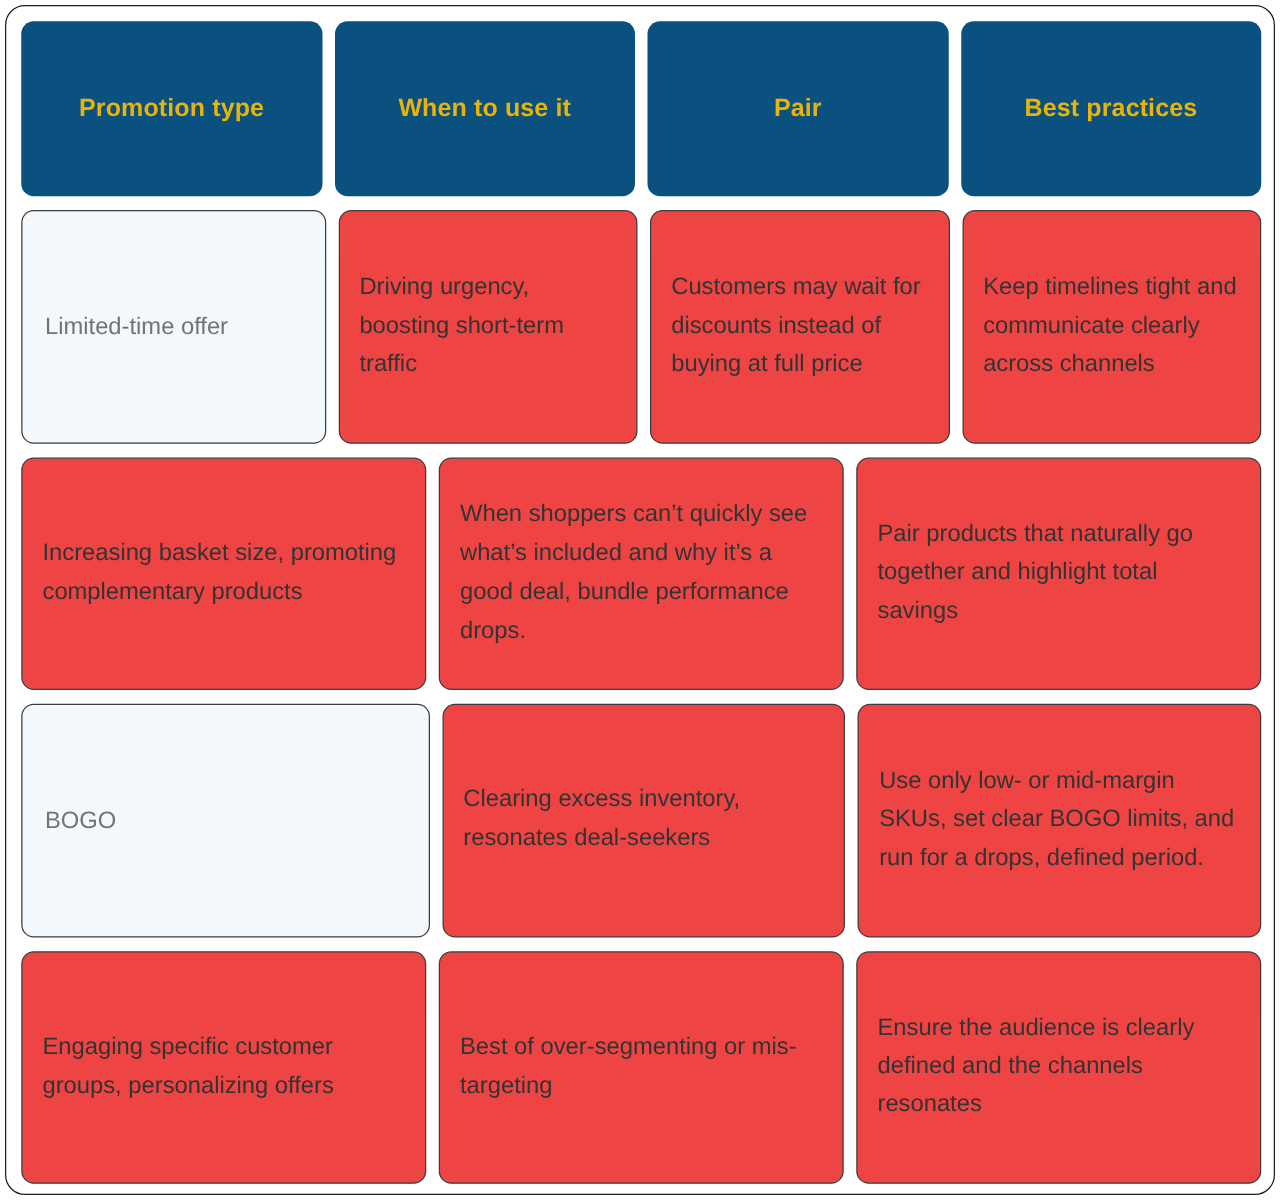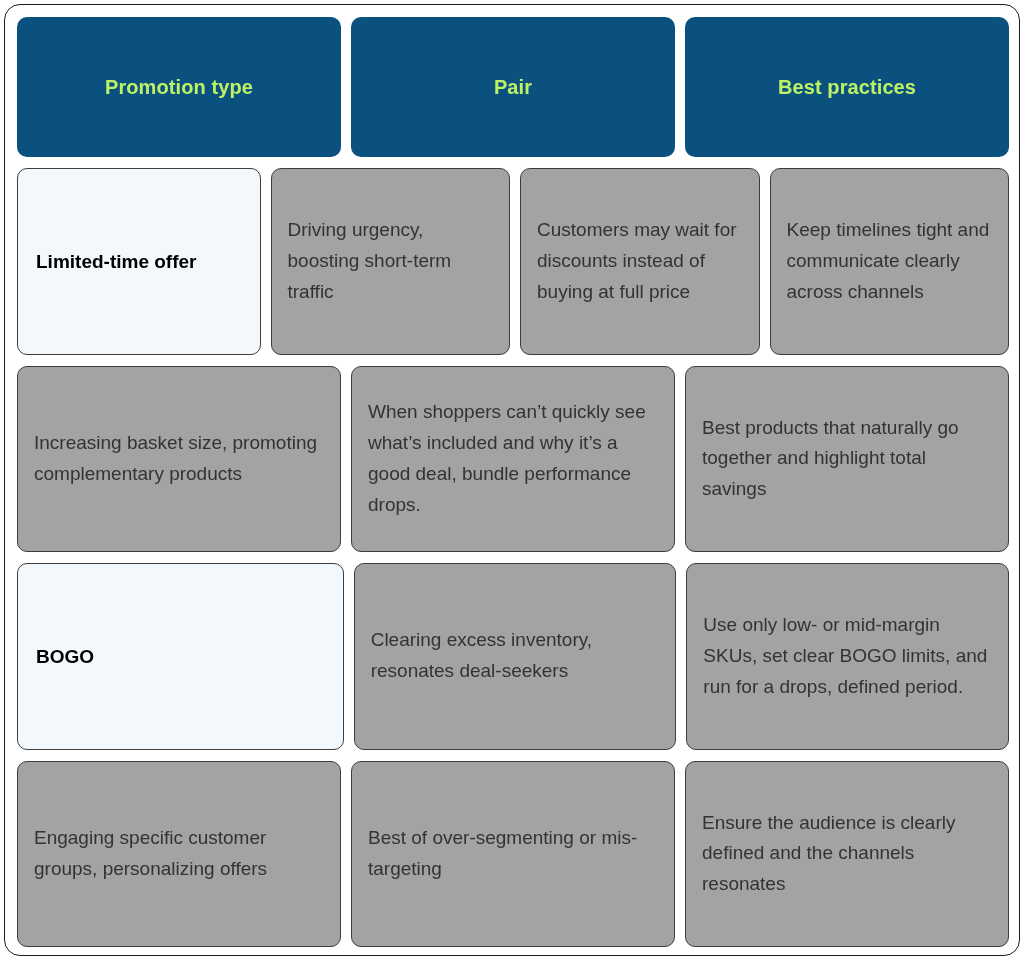--- a/index.html
+++ b/index.html
@@ -60,45 +60,45 @@
   }
 
   
   .cell.head {
     background: #0b5180;
     justify-content: center;
     align-items: center;
     padding: 6px 10px;
   }
   .cell.head .txt {
-    color: #bef264;
+    color: #eab308;
     font-size: 20px;
     font-weight: bold;
     line-height: 1.25;
     text-align: center;
     letter-spacing: 0.1px;
   }
 
   
   .cell.label {
     background: #f3f8fc;
     border: 1.2px solid #3d3d3d;
     padding: 14px 18px;
   }
   .cell.label .txt {
-    color: #000000;
+    color: #737373;
     font-size: 19px;
-    font-weight: bold;
+    font-weight: normal;
     line-height: 1.65;
     text-align: left;
   }
 
   
   .cell.content {
-    background: #a3a3a3;
+    background: #ef4444;
     border: 1.2px solid #3d3d3d;
     padding: 14px 16px;
   }
   .cell.content .txt {
     color: #333333;
     font-size: 19px;
     font-weight: normal;
     line-height: 1.62;
     text-align: left;
   }
@@ -107,20 +107,23 @@
 </style>
 </head>
 <body>
 
 <div class="frame">
   <div class="grid">
 
     <div class="row row-header">
       <div class="cell head">
         <span class="txt">Promotion type</span>
+      </div>
+      <div class="cell head">
+        <span class="txt">When to use it</span>
       </div>
       <div class="cell head">
         <span class="txt">Pair</span>
       </div>
       <div class="cell head">
         <span class="txt">Best practices</span>
       </div>
     </div>
 
     <div class="row row-body">
@@ -139,21 +142,21 @@
     </div>
 
     <div class="row row-body">
       <div class="cell content">
         <span class="txt">Increasing basket size, promoting complementary products</span>
       </div>
       <div class="cell content">
         <span class="txt">When shoppers can’t quickly see what’s included and why it’s a good deal, bundle performance drops.</span>
       </div>
       <div class="cell content">
-        <span class="txt">Best products that naturally go together and highlight total savings</span>
+        <span class="txt">Pair products that naturally go together and highlight total savings</span>
       </div>
     </div>
 
     <div class="row row-body">
       <div class="cell label">
         <span class="txt">BOGO</span>
       </div>
       <div class="cell content">
         <span class="txt">Clearing excess inventory, resonates deal-seekers</span>
       </div>

